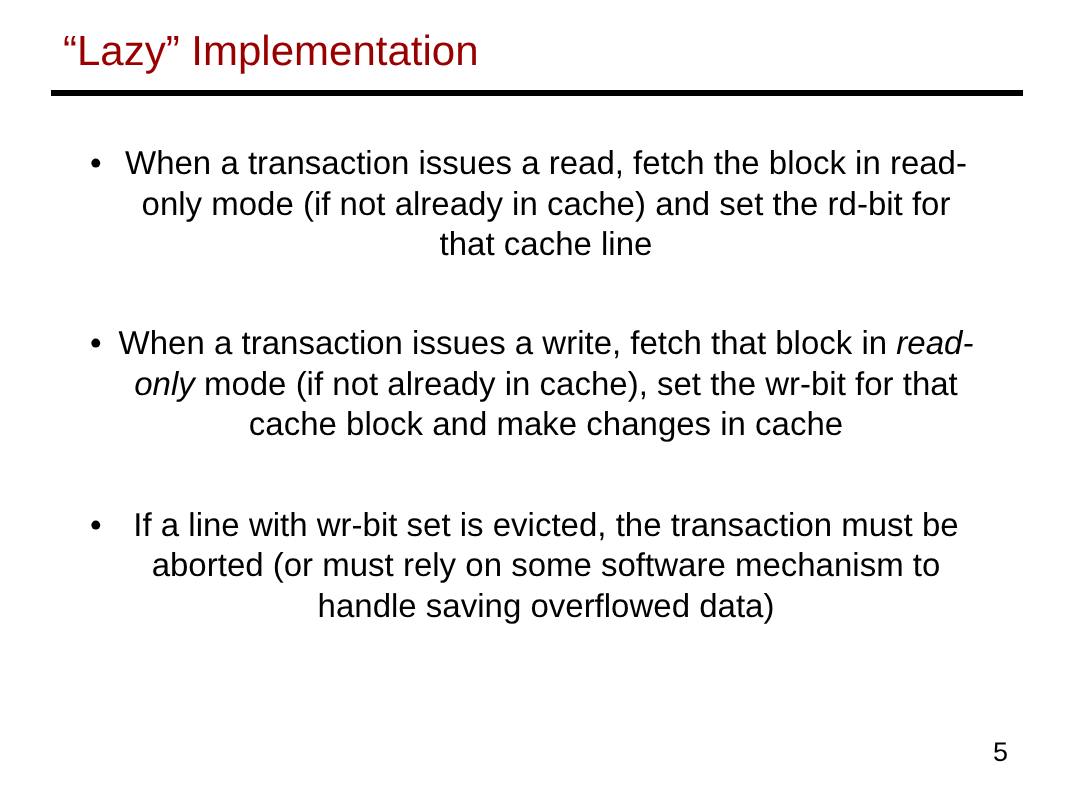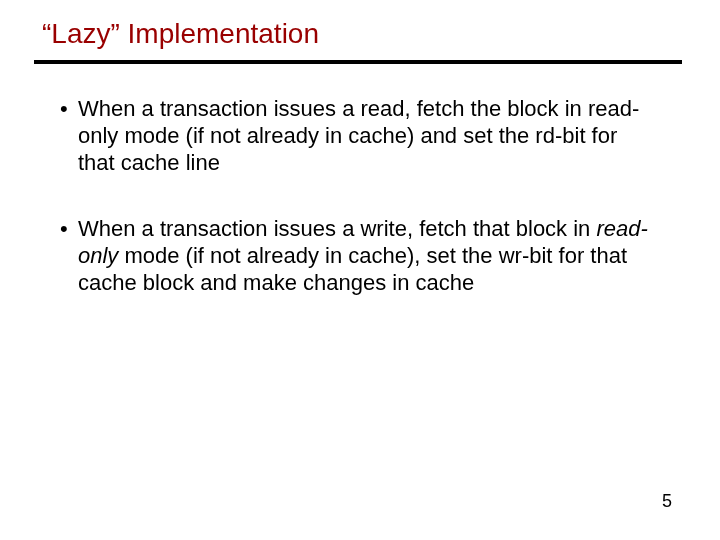--- a/index.html
+++ b/index.html
@@ -42,20 +42,21 @@
     top: 96px;
     width: 590px;
     font-size: 22px;
     line-height: 1.22;
     color: #000000;
   }
   .bullet {
     position: relative;
     padding-left: 18px;
     margin-bottom: 40px;
+    text-align: center;
   }
   .bullet::before {
     content: "•";
     position: absolute;
     left: 0;
     top: 0;
     font-size: 22px;
     line-height: 1.22;
   }
   .ital {
@@ -81,18 +82,21 @@
   <div class="body">
 
     <div class="bullet">
       <span>When a transaction issues a read, fetch the block in read-only mode (if not already in cache) and set the rd-bit for that cache line</span>
     </div>
 
     <div class="bullet">
       <span>When a transaction issues a write, fetch that block in </span><span class="ital">read-only</span><span> mode (if not already in cache), set the wr-bit for that cache block and make changes in cache</span>
     </div>
 
+    <div class="bullet">
+      <span>If a line with wr-bit set is evicted, the transaction must be aborted (or must rely on some software mechanism to handle saving overflowed data)</span>
+    </div>
 
   </div>
 
   <div class="pagenum">5</div>
 
 </div>
 
 </body></html>

